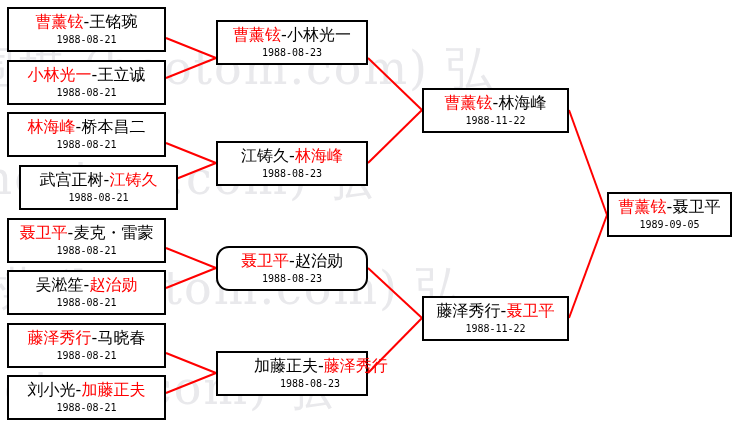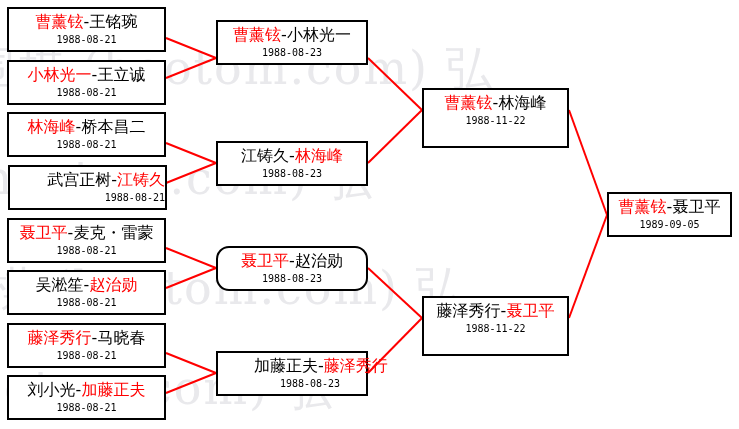--- a/index.html
+++ b/index.html
@@ -69,21 +69,21 @@
   }
   .match-date {
     font-size: 10px;
     line-height: 17px;
     color: #000000;
     font-family: "DejaVu Sans Mono", "Liberation Mono", monospace;
     letter-spacing: 0px;
   }
   .r1 { width: 159px; height: 45px; }
   .r2 { width: 152px; height: 45px; }
-  .r3 { width: 147px; height: 60px; }
+  .r3 { width: 147px; height: 45px; }
   .r4 { width: 125px; height: 45px; }
 </style>
 </head>
 <body>
 
 <div id="bracket-root">
 
   <div id="watermark-layer">
     <div class="watermark-row wm-r0">围棋 (hootom.com) 弘</div>
     <div class="watermark-row wm-r1">围棋 (hootom.com) 弘</div>
@@ -131,21 +131,21 @@
     <div class="match-date">1988-08-21</div>
   </div>
 
   <div class="match-box r1" style="left:7px;  top:112px;">
     <div class="match-players">
       <span class="w">林海峰</span><span>-</span><span>桥本昌二</span>
     </div>
     <div class="match-date">1988-08-21</div>
   </div>
 
-  <div class="match-box r1" style="left:8px;  top:165px;text-align:right;">
+  <div class="match-box r1" style="left:19px;  top:165px;">
     <div class="match-players">
       <span>武宫正树</span><span>-</span><span class="w">江铸久</span>
     </div>
     <div class="match-date">1988-08-21</div>
   </div>
 
   <div class="match-box r1" style="left:7px;  top:218px;">
     <div class="match-players">
       <span class="w">聂卫平</span><span>-</span><span>麦克・雷蒙</span>
     </div>

